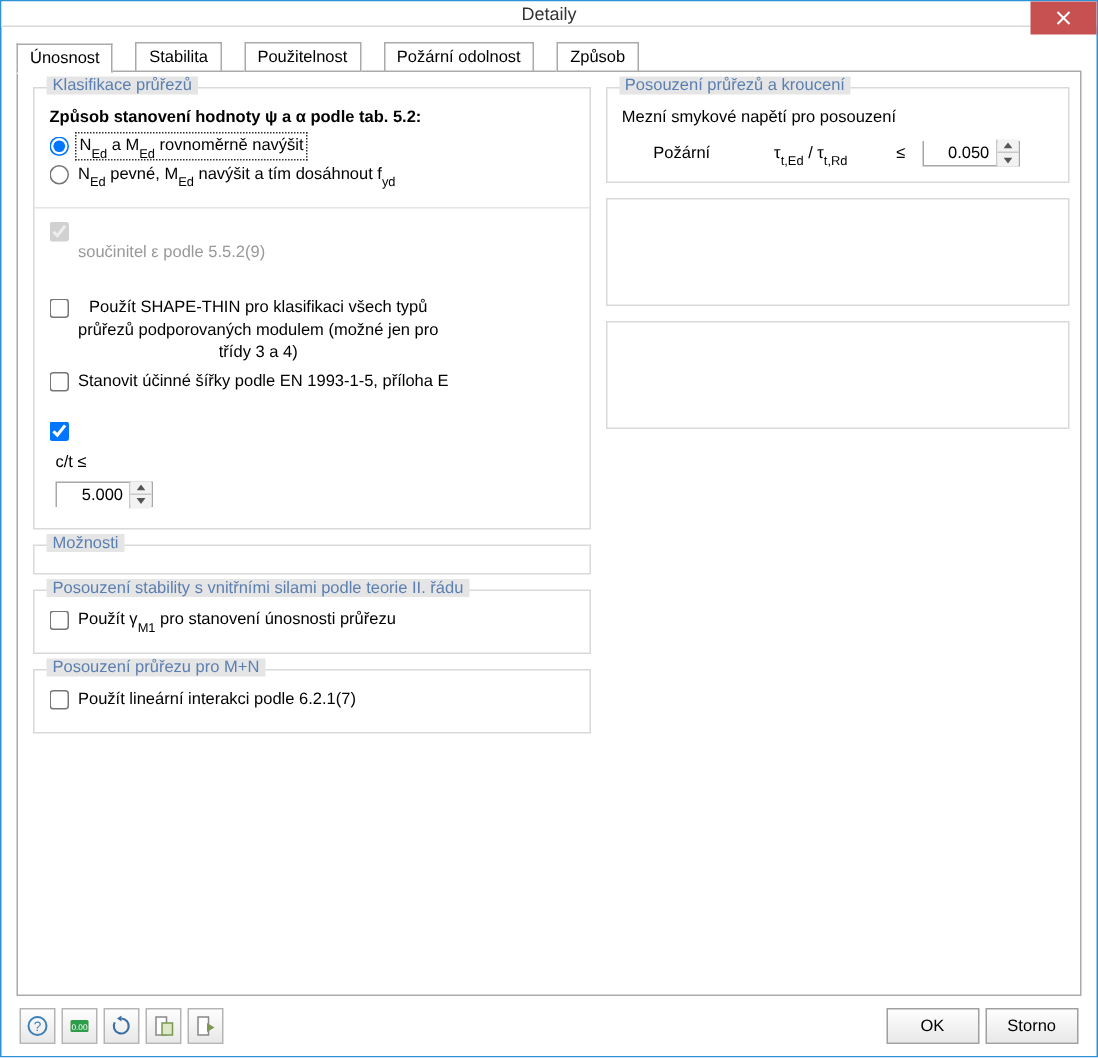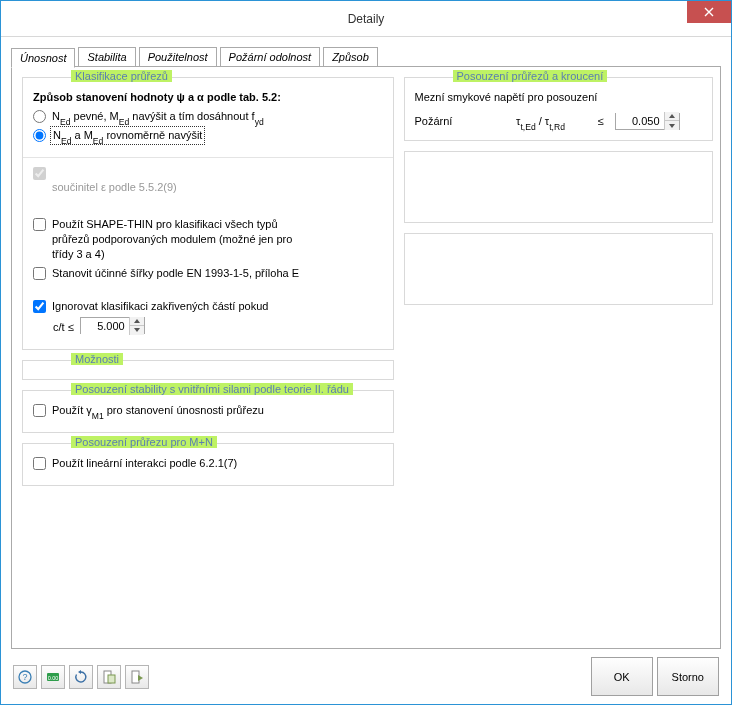--- a/index.html
+++ b/index.html
@@ -12,21 +12,21 @@
   }
   .window {
     width: 732px;
     height: 705px;
     border: 1px solid #2b93d6;
     display: flex;
     flex-direction: column;
     background: #fff;
   }
   .titlebar {
-    height: 36px;
+    height: 17px;
     background: #fff;
     display: flex;
     align-items: center;
     justify-content: center;
     position: relative;
     border-bottom: 1px solid #d8d8d8;
   }
   .titlebar-title {
     font-size: 12px;
     color: #333;
@@ -47,24 +47,23 @@
   .close-btn svg { width: 10px; height: 10px; }
   .body {
     flex: 1;
     padding: 10px 10px 6px 10px;
     display: flex;
     flex-direction: column;
     overflow: hidden;
   }
   .tabbar {
     display: flex;
-    gap: 4px;
+    gap: 16px;
     position: relative;
     z-index: 2;
-    font-style: italic;
   }
   .tab {
     border: 1px solid #aaa;
     padding: 3px 8px;
     background: #fff;
     cursor: pointer;
     font-size: 11px;
     margin-right: -1px;
   }
   .tab.active {
@@ -89,30 +88,29 @@
   .col-right { flex: 0 0 45%; }
   .group {
     border: 1px solid #d9d9d9;
     padding: 8px 10px 10px 10px;
     position: relative;
   }
   .group-title {
     position: absolute;
     top: -8px;
     left: 8px;
-    background: #bef264;
+    background: #e5e5e5;
     padding: 0 4px;
     color: #5a7fb0;
     font-size: 11px;
-    margin-left: 40px;
   }
   .group.empty { min-height: 72px; }
   .row { margin: 4px 0; display: flex; align-items: flex-start; gap: 6px; }
-  .row.indent { margin-left: 20px; }
-  .label { line-height: 1.35; }
+  .row.indent { margin-left: 4px; flex-direction: column; }
+  .label { line-height: 1.35; text-align: center; }
   .bold { font-weight: bold; }
   .disabled { color: #999; }
   .disabled input[type="checkbox"] {
     accent-color: #bdbdbd;
   }
   input[type="radio"], input[type="checkbox"] {
     margin: 1px 0 0 0;
     width: 13px; height: 13px;
     cursor: pointer;
   }
@@ -168,21 +166,21 @@
     width: 24px; height: 24px;
     border: 1px solid #b5b5b5;
     background: linear-gradient(#fefefe, #e8e8e8);
     display: flex; align-items: center; justify-content: center;
     cursor: pointer;
   }
   .iconbtn svg { width: 14px; height: 14px; }
   .spacer { flex: 1; }
   .btn {
     min-width: 62px;
-    height: 39px;
+    height: 24px;
     border: 1px solid #a0a0a0;
     background: linear-gradient(#fefefe, #e8e8e8);
     padding: 0 14px;
     cursor: pointer;
     font: inherit;
     display: inline-flex;
     align-items: center;
     justify-content: center;
   }
   sub { font-size: 0.78em; line-height: 0; position: relative; top: 0.2em; }
@@ -216,30 +214,30 @@
       <div class="col col-left">
 
         <div class="group">
           <span class="group-title">Klasifikace průřezů</span>
 
           <div class="row">
               <span class="label bold">Způsob stanovení hodnoty ψ a α podle tab. 5.2:</span>
             </div>
 
           <div class="row">
+            <input type="radio" name="r1" checked="" style="">
+            <span class="label dotted-focus">
+              <span>N</span><sub>Ed</sub><span> a M</span><sub>Ed</sub><span> rovnoměrně navýšit</span>
+            </span>
+          </div>
+
+          <div class="row">
             <input type="radio" name="r1" style="">
             <span class="label">
               <span>N</span><sub>Ed</sub><span> pevné, M</span><sub>Ed</sub><span> navýšit a tím dosáhnout f</span><sub>yd</sub>
-            </span>
-          </div>
-
-          <div class="row">
-            <input type="radio" name="r1" checked="" style="">
-            <span class="label dotted-focus">
-              <span>N</span><sub>Ed</sub><span> a M</span><sub>Ed</sub><span> rovnoměrně navýšit</span>
             </span>
           </div>
 
           <div style="height:10px"></div>
           <hr style="border:none;border-top:1px solid #e4e4e4;margin:0 -10px 8px -10px">
 
           <div class="row disabled">
             <input type="checkbox" checked="" disabled="" style="">
             <span class="label">
               <br>
@@ -260,21 +258,20 @@
 
           <div class="row">
             <input type="checkbox" style="">
             <span class="label">Stanovit účinné šířky podle EN 1993-1-5, příloha E</span>
           </div>
 
           <div style="height:10px"></div>
 
           <div class="row">
             <input type="checkbox" checked="" style="">
-            <span class="label">Ignorovat klasifikaci zakřivených částí pokud</span>
           </div>
 
           <div class="row indent">
             <span class="label" style="padding-top:3px">c/t ≤</span>
             <span class="spin">
               <input type="text" value="5.000" style="">
               <span class="spin-btns">
                 <span class="spin-btn">
                     <svg viewBox="0 0 6 4">
                       <path d="M0 4 L3 0 L6 4 Z" fill="#555"></path>

